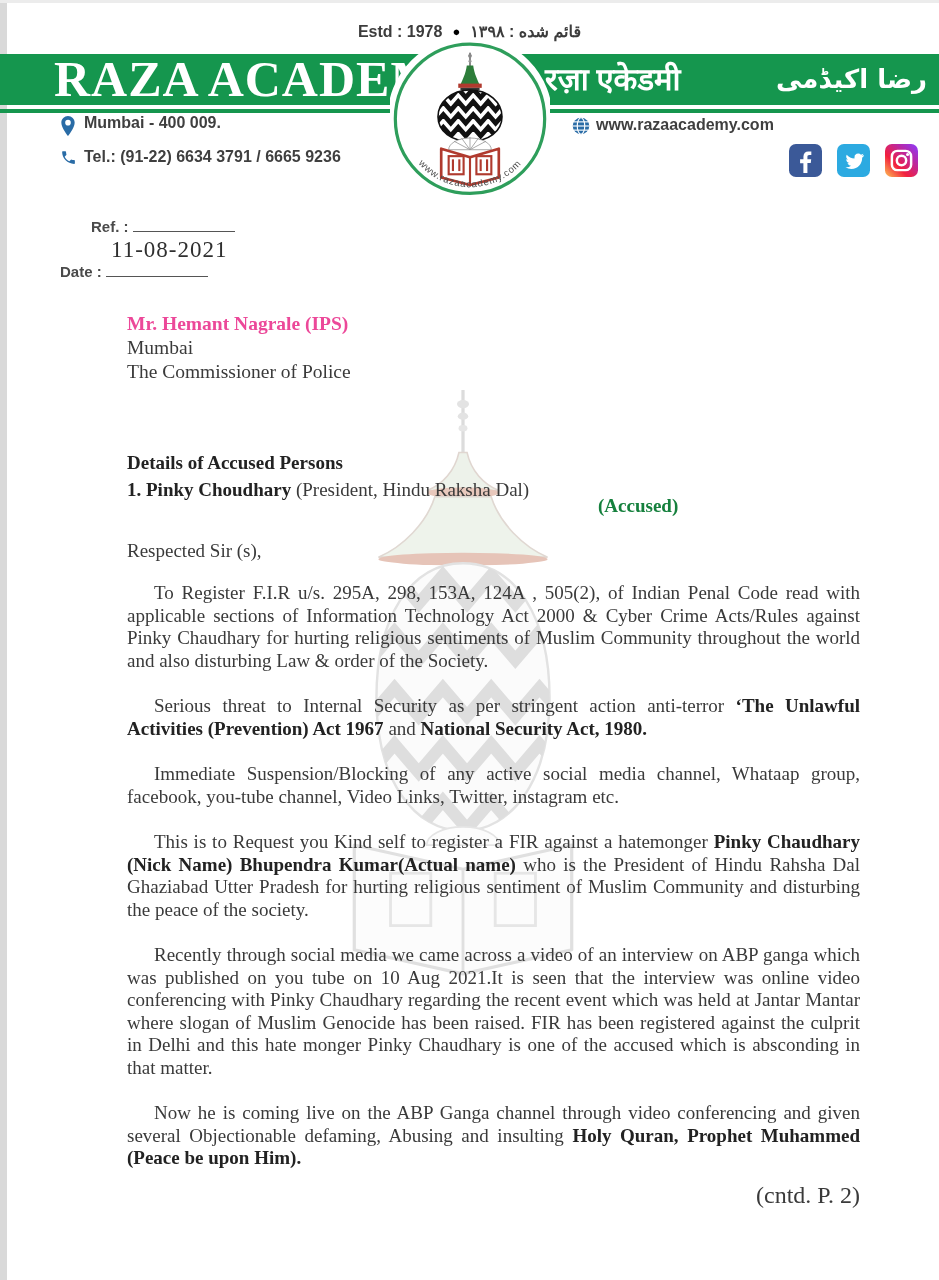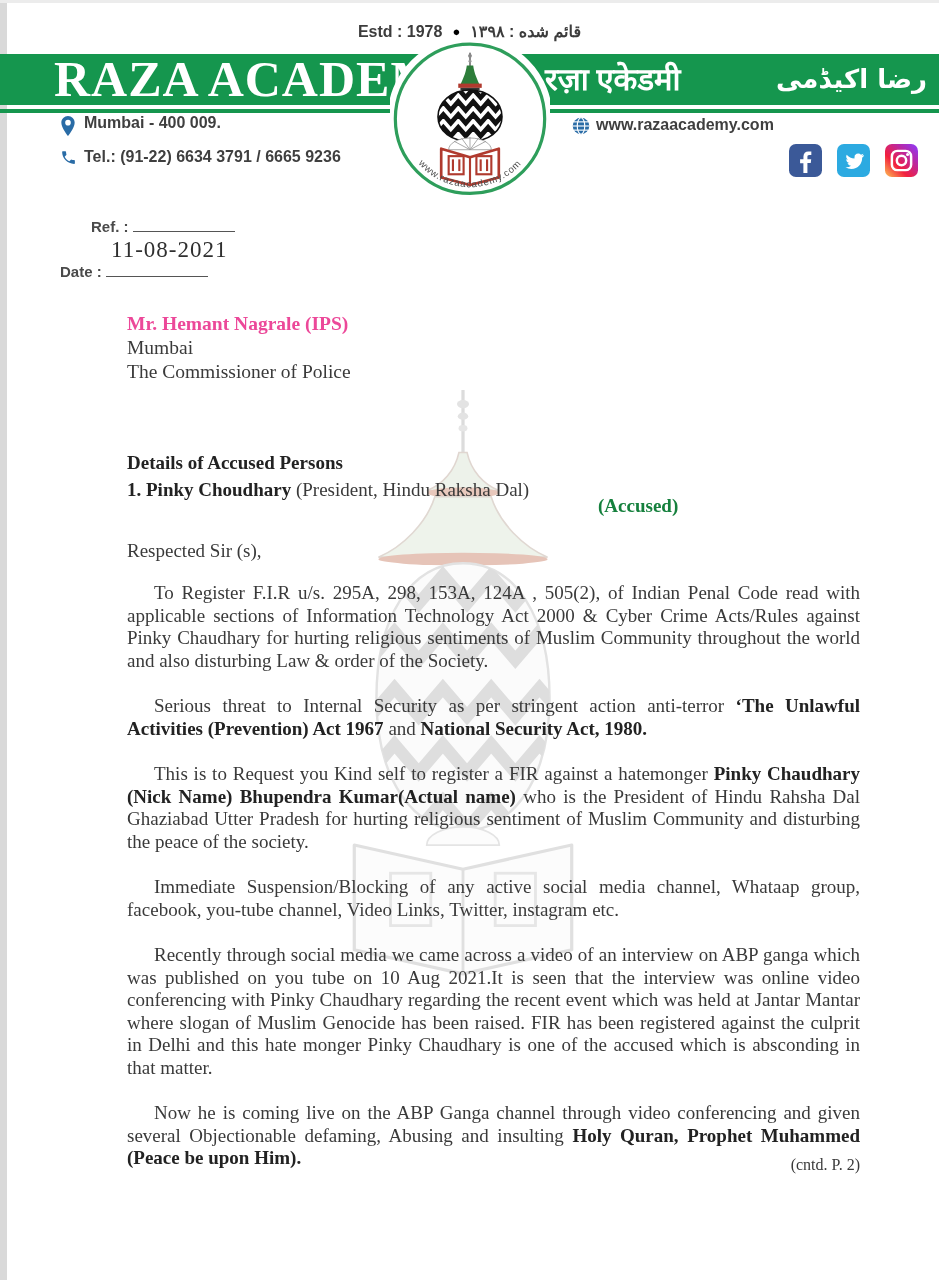--- a/index.html
+++ b/index.html
@@ -56,21 +56,21 @@
   .recipient .r-name { font-weight:bold; color:#ec4899; }
   .accused { position:absolute; left:0; top:140px; width:733px; font-size:19px; }
   .accused-heading { font-weight:bold; color:#222; margin-bottom:5px; }
   .accused-line { position:relative; }
   .accused-line .bold { font-weight:bold; color:#222; }
   .accused-tag { position:absolute; left:471px; top:16px; font-weight:bold; color:#15803d; }
   .greeting { position:absolute; left:0; top:228px; font-size:19px; }
   .body-text { position:absolute; left:0; top:270px; width:733px; font-size:19px; line-height:22.5px; text-align:justify; }
   .body-text p { text-indent:27px; margin-bottom:23px; }
   .body-text b { color:#222; }
-  .footer-note { position:absolute; right:79px; top:1156px; font-size:16px; color:#3a3a3a; z-index:1; }
+  .footer-note { position:absolute; right:79px; top:1182px; font-size:24px; color:#3a3a3a; z-index:1; }
 </style>
 </head>
 <body>
 
 <div class="page">
   <div class="scan-edge"></div>
   <div class="scan-edge-top"></div>
 
   <div class="estd-line">
     <span>Estd : 1978</span><span class="bullet">●</span><span>قائم شده : ١٣٩٨</span>
@@ -262,21 +262,21 @@
         <span class="bold">1. Pinky Choudhary</span><span> (President, Hindu Raksha Dal)</span>
         <span class="accused-tag">(Accused)</span>
       </div>
     </div>
 
     <div class="greeting">Respected Sir (s),</div>
 
     <div class="body-text" id="letter-body">
         <p><span>To Register F.I.R u/s.  295A, 298, 153A, 124A , 505(2),  of Indian Penal Code read with applicable sections of Information Technology Act 2000 &amp; Cyber Crime Acts/Rules against Pinky Chaudhary for hurting religious sentiments of Muslim Community throughout the world and also disturbing Law &amp; order of the Society.</span></p>
         <p><span>Serious threat to Internal Security as per stringent action anti-terror </span><b>‘The Unlawful Activities (Prevention) Act 1967</b><span> and </span><b>National Security Act, 1980.</b></p>
+        <p><span>Immediate Suspension/Blocking of any active social media channel, Whataap group, facebook, you-tube channel, Video Links, Twitter, instagram etc.</span></p>
         <p><span>This is to Request you Kind self to register a FIR against a hatemonger </span><b>Pinky Chaudhary (Nick Name) Bhupendra Kumar(Actual name)</b><span> who is the President of Hindu Rahsha Dal Ghaziabad Utter Pradesh for hurting religious sentiment of Muslim Community and disturbing the peace of the society.</span></p>
-        <p><span>Immediate Suspension/Blocking of any active social media channel, Whataap group, facebook, you-tube channel, Video Links, Twitter, instagram etc.</span></p>
         <p><span>Recently through social media we came across a video of an interview on ABP ganga which was published on you tube on 10 Aug 2021.It is seen that the interview was online video conferencing with Pinky Chaudhary regarding the recent event which was held at Jantar Mantar where slogan of Muslim Genocide has been raised. FIR has been registered against the culprit in Delhi and this hate monger Pinky Chaudhary is one of the accused which is absconding in that matter.</span></p>
         <p><span>Now he is coming live on the ABP Ganga channel through video conferencing and given several Objectionable defaming, Abusing and insulting </span><b>Holy Quran, Prophet Muhammed (Peace be upon Him).</b></p>
       </div>
   </div>
 
   <div class="footer-note">(cntd. P. 2)</div>
 </div>
 
 </body></html>

